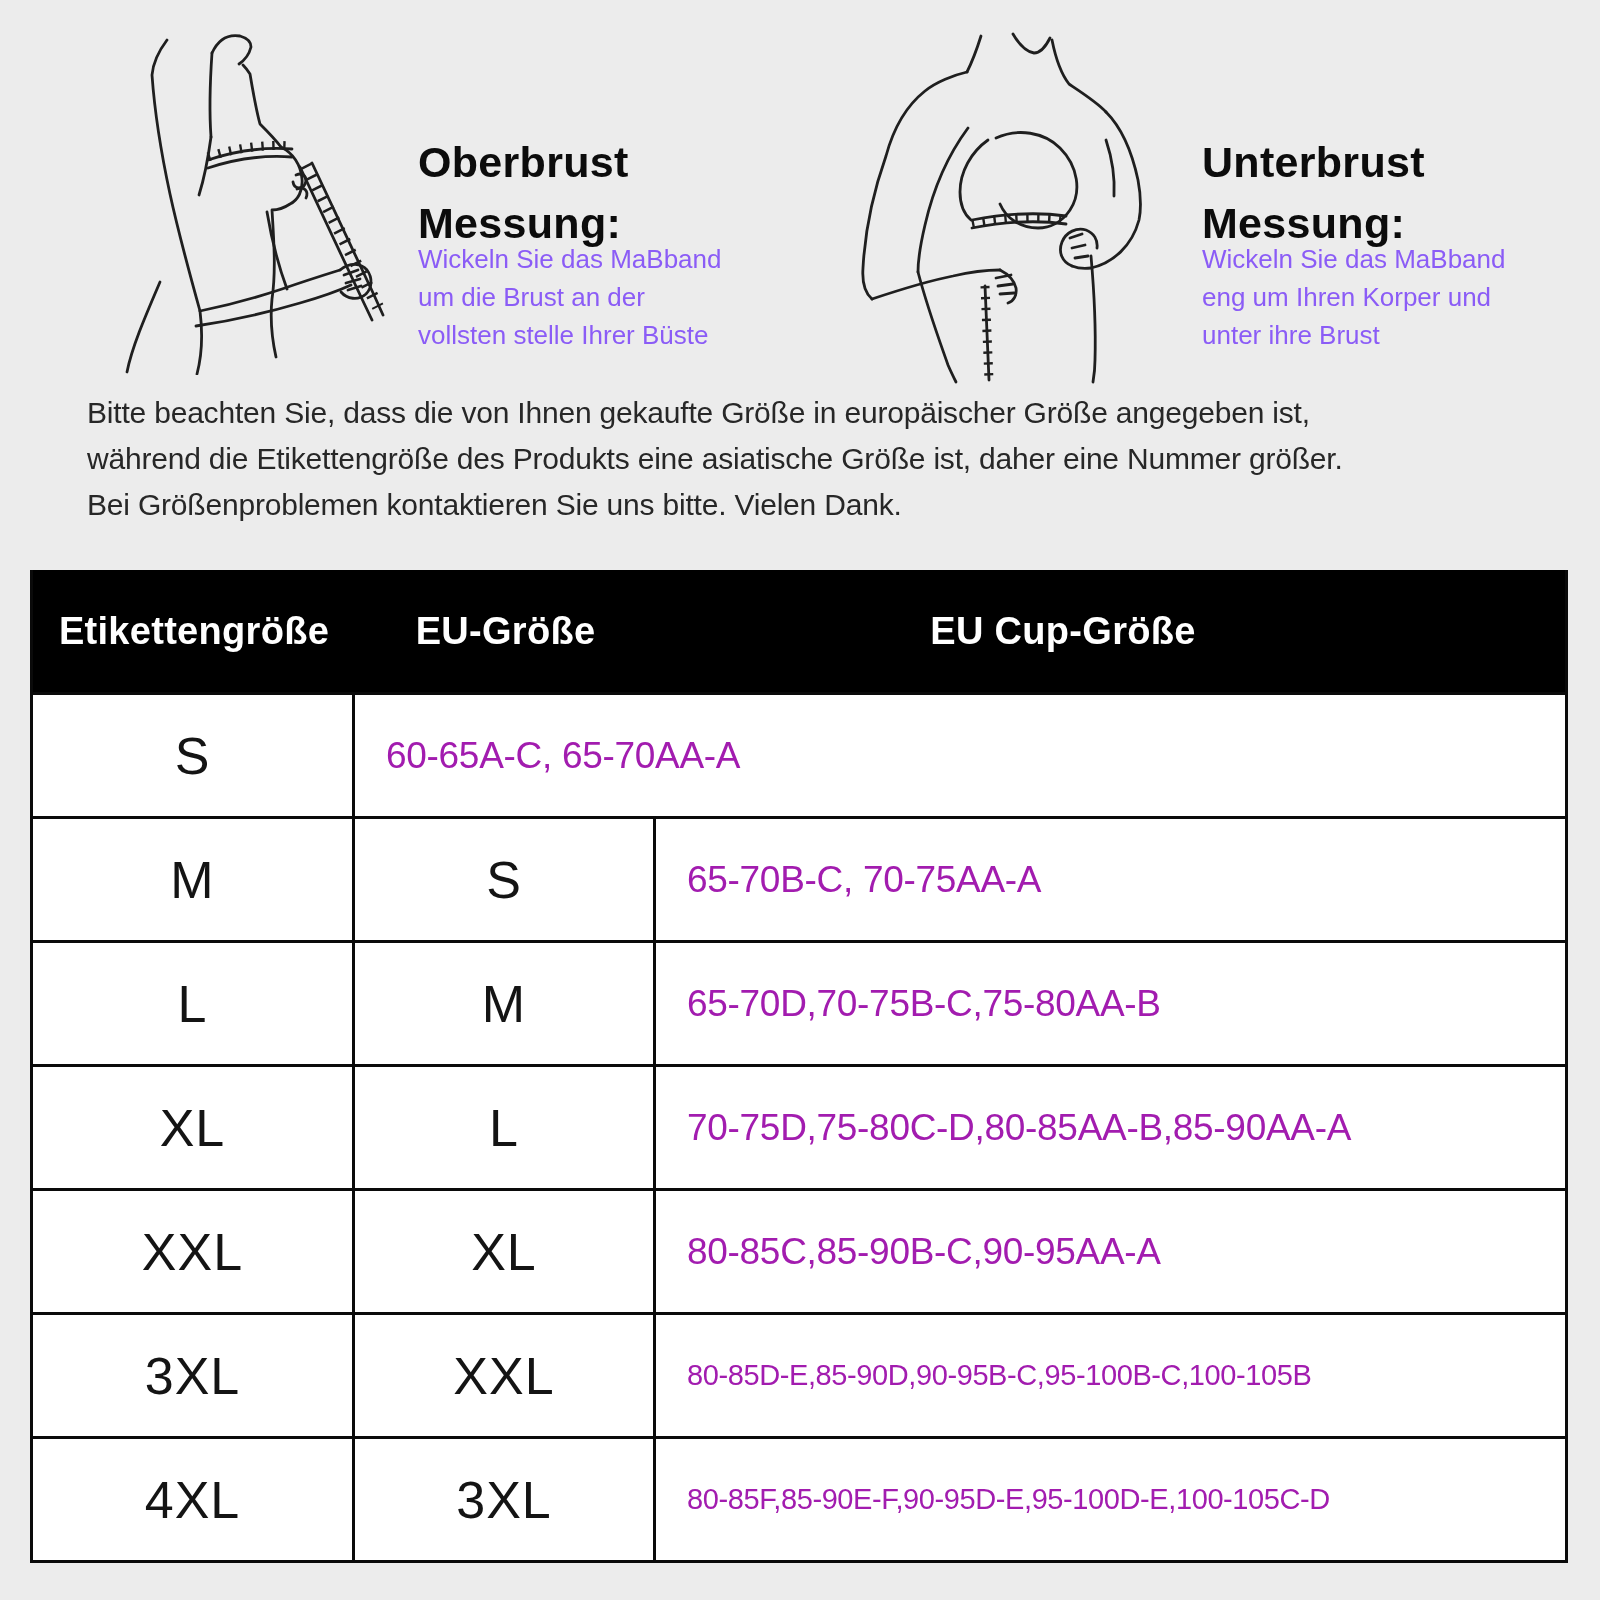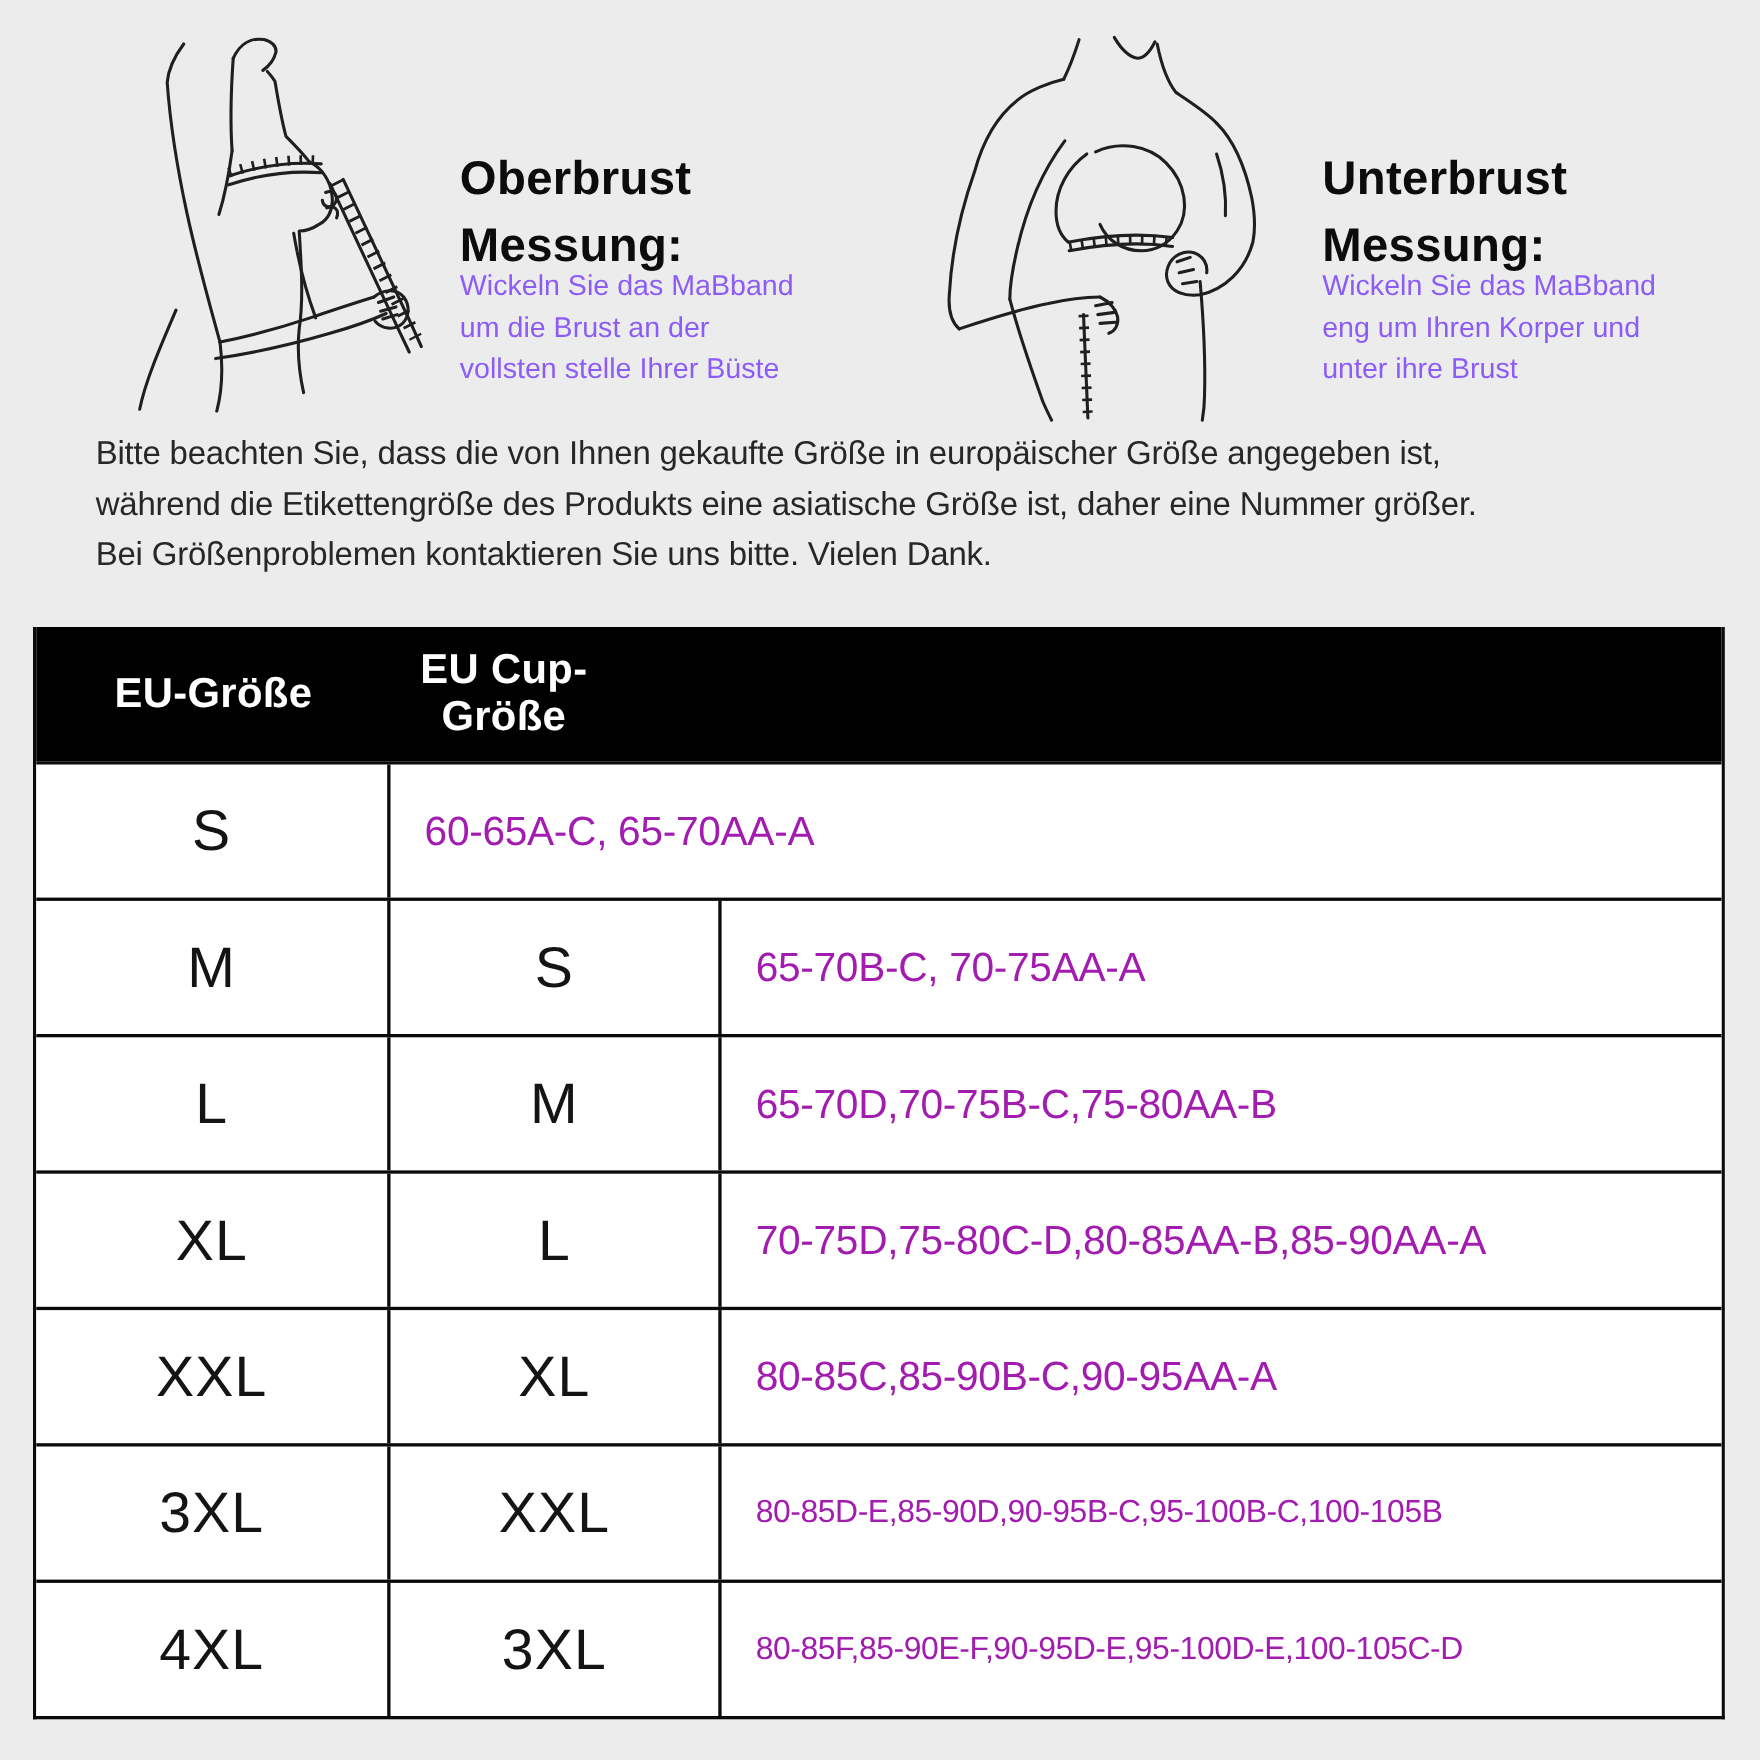--- a/index.html
+++ b/index.html
@@ -130,20 +130,21 @@
   <div class="guide-desc" style="left:1202px; top:240px">Wickeln Sie das MaBband
 eng um Ihren Korper und
 unter ihre Brust</div>
 
   <div class="notice">Bitte beachten Sie, dass die von Ihnen gekaufte Größe in europäischer Größe angegeben ist,
 während die Etikettengröße des Produkts eine asiatische Größe ist, daher eine Nummer größer.
 Bei Größenproblemen kontaktieren Sie uns bitte. Vielen Dank.</div>
 
   <div class="size-table">
     <div class="thead">
+      <div class="th">Etikettengröße</div>
       <div class="th">EU-Größe</div>
       <div class="th th-cup">EU Cup-Größe</div>
     </div>
 
     <div class="trow">
       <div class="td-label">S</div>
       <div class="td-cup">60-65A-C, 65-70AA-A</div>
     </div>
     <div class="trow">
       <div class="td-label">M</div>

